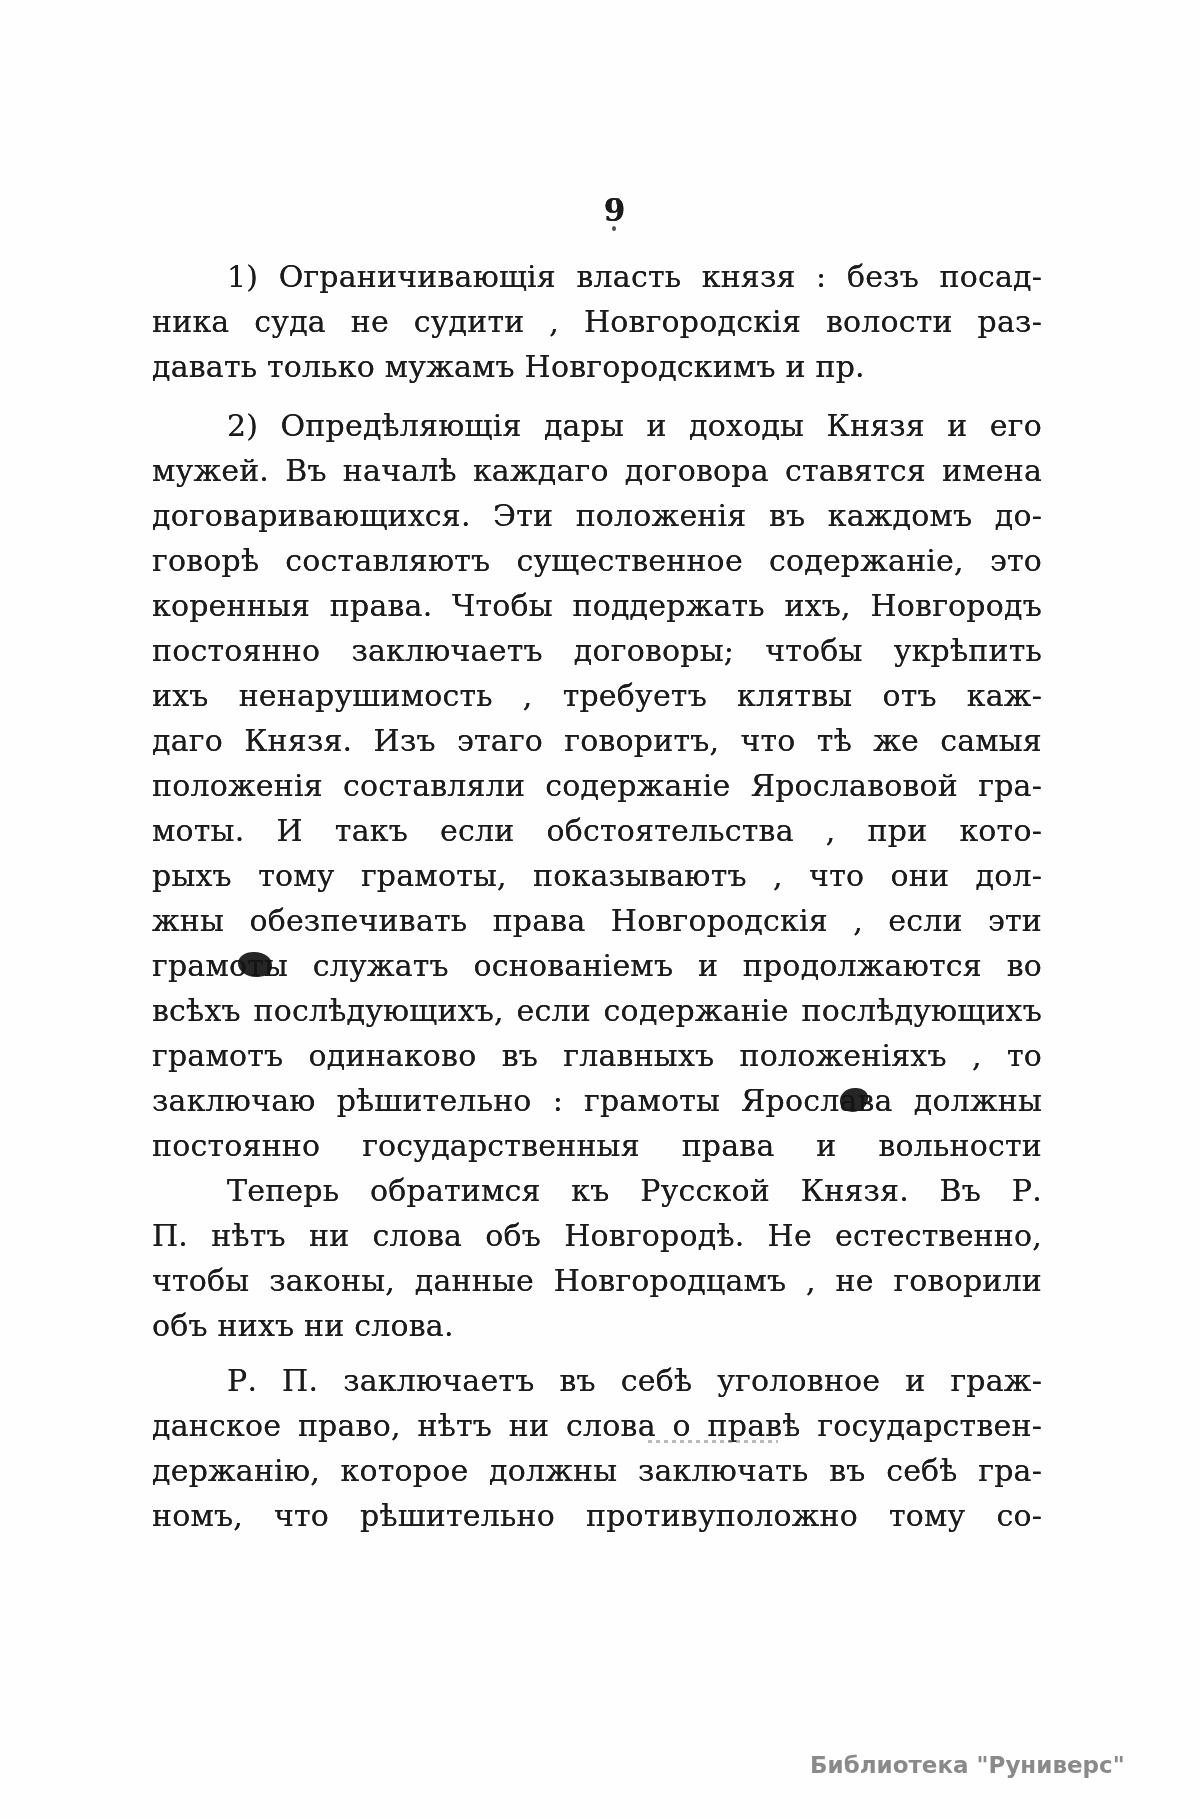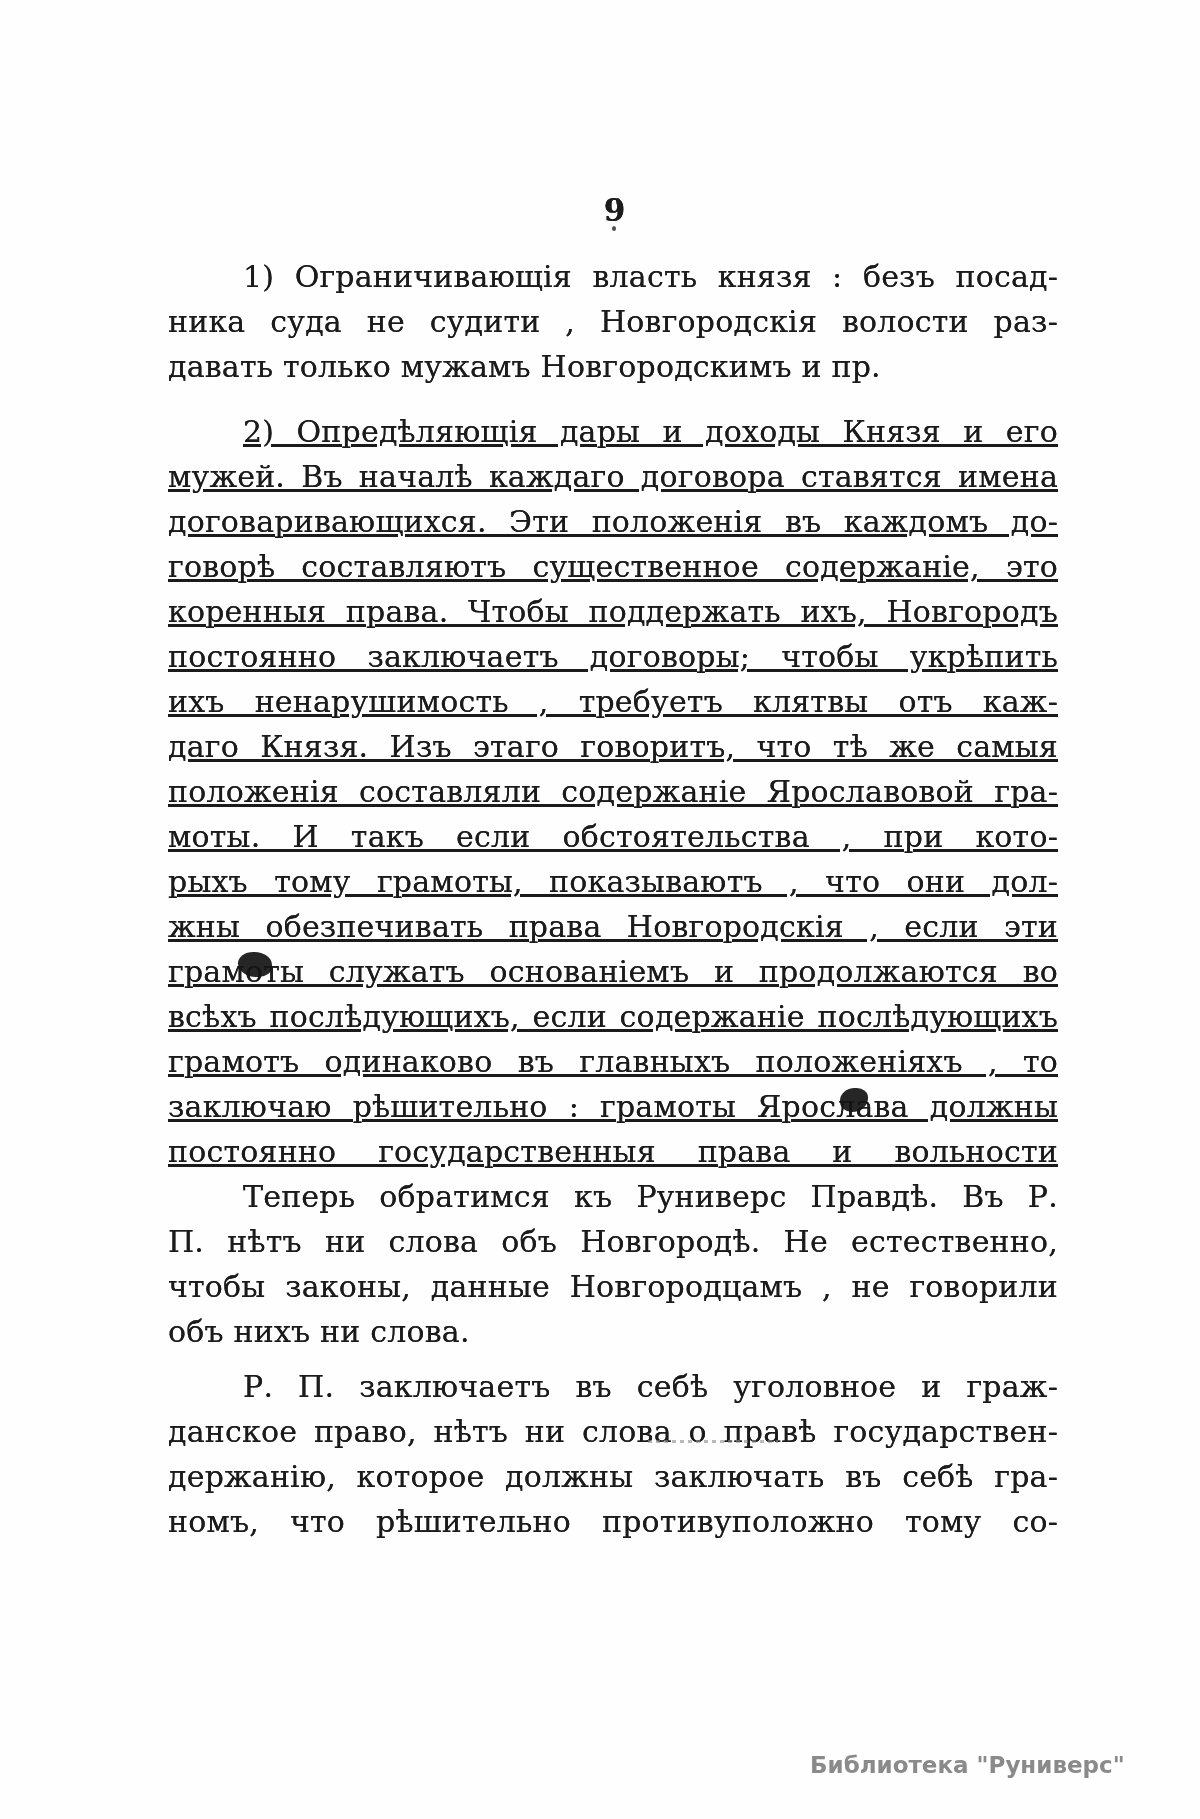--- a/index.html
+++ b/index.html
@@ -18,28 +18,28 @@
     position: absolute;
     top: 192px; left: 170px; width: 890px;
     text-align: center;
     font-size: 31px; font-weight: bold;
     color: #1b1b1b;
     letter-spacing: 1px;
     text-shadow: 0 0 0.6px rgba(20,20,20,0.85);
   }
   .text-block {
     position: absolute;
-    left: 168px; top: 254px; width: 890px;
+    left: 152px; top: 254px; width: 890px;
     color: #1b1b1b;
     font-size: 30px;
     letter-spacing: 0.2px;
     text-shadow: 0 0 0.6px rgba(20,20,20,0.85);
   }
   .para { margin: 0; }
-  .gap-lg { margin-top: 20px; text-decoration: underline; }
+  .gap-lg { margin-top: 14px; }
   .gap-sm { margin-top: 10px; }
   .line {
     height: 45px; line-height: 45px;
     overflow: visible;
   }
   .just { text-align: justify; text-align-last: justify; }
   .first { padding-left: 75px; }
   .watermark {
     position: absolute;
     left: 810px; top: 1752px;
@@ -95,21 +95,21 @@
       <div class="line just">рыхъ тому грамоты, показываютъ , что они дол-</div>
       <div class="line just">жны обезпечивать права Новгородскія , если эти</div>
       <div class="line just">грамоты служатъ основаніемъ и продолжаются во</div>
       <div class="line just">всѣхъ послѣдующихъ, если содержаніе послѣдующихъ</div>
       <div class="line just">грамотъ одинаково въ главныхъ положеніяхъ , то</div>
       <div class="line just">заключаю рѣшительно : грамоты Ярослава должны</div>
       <div class="line just">постоянно государственныя права и вольности</div>
     </div>
 
     <div class="para">
-      <div class="line first just">Теперь обратимся къ Руниверс Правдѣ. Въ Р.</div>
+      <div class="line first just">Теперь обратимся къ Русской Князя. Въ Р.</div>
       <div class="line just">П. нѣтъ ни слова объ Новгородѣ. Не естественно,</div>
       <div class="line just">чтобы законы, данные Новгородцамъ , не говорили</div>
       <div class="line">объ нихъ ни слова.</div>
     </div>
 
     <div class="para gap-sm">
       <div class="line first just">Р. П. заключаетъ въ себѣ уголовное и граж-</div>
       <div class="line just">данское право, нѣтъ ни слова о правѣ государствен-</div>
       <div class="line just">держанію, которое должны заключать въ себѣ гра-</div>
       <div class="line just">номъ, что рѣшительно противуположно тому со-</div>

